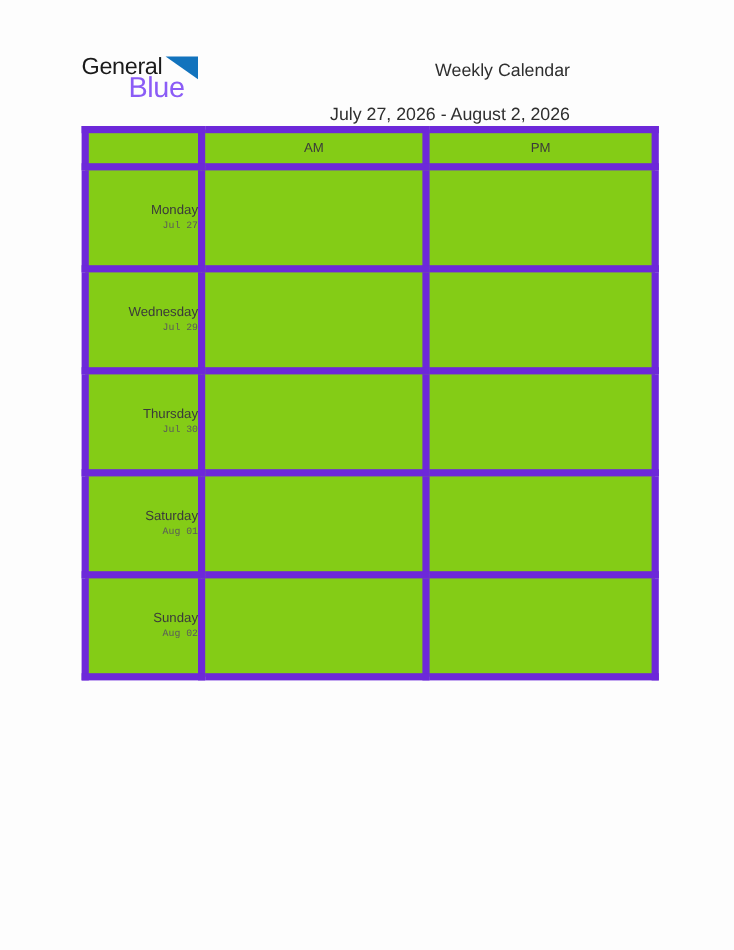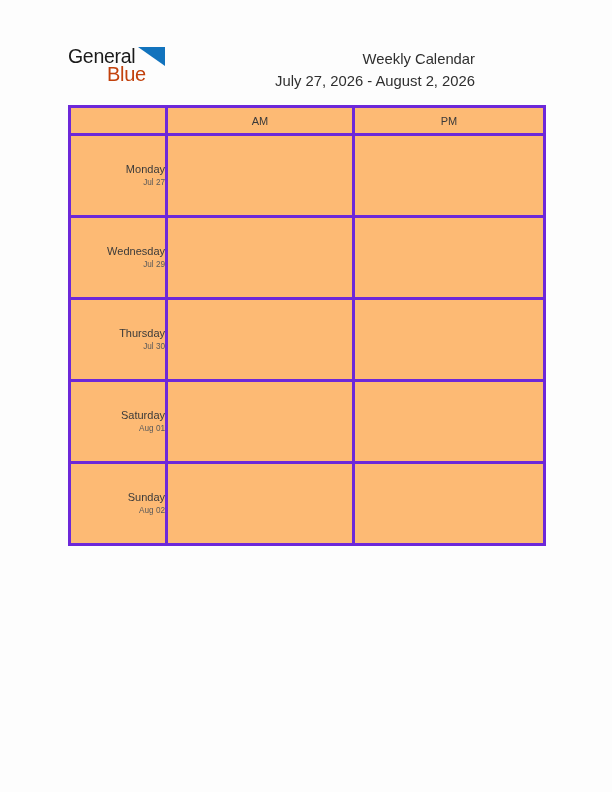--- a/index.html
+++ b/index.html
@@ -47,61 +47,61 @@
     top: 2px;
     width: 0;
     height: 0;
     border-top: 19px solid #1273bd;
     border-left: 27px solid transparent;
   }
   .logo-blue {
     position: absolute;
     left: 39px;
     top: 18px;
-    font-size: 20px;
+    font-size: 24px;
     letter-spacing: -0.3px;
-    color: #c2410c;
+    color: #8b5cf6;
     line-height: 22px;
     white-space: nowrap;
   }
 
   .title-block {
     position: absolute;
     right: 69px;
     top: 49px;
     text-align: right;
   }
   .cal-title {
     font-size: 14.8px;
     color: #2f2f2f;
     line-height: 20px;
     white-space: nowrap;
   }
   .cal-range {
     font-size: 14.8px;
     color: #2f2f2f;
     line-height: 20px;
-    margin-top: 2px;
+    margin-top: 17px;
     white-space: nowrap;
   }
 
   
   .cal-table {
     position: absolute;
     left: 68px;
     top: 105px;
     width: 475px;
     border-collapse: collapse;
     table-layout: fixed;
   }
   .cal-table td, .cal-table th {
-    border: 3px solid #6d28d9;
+    border: 6px solid #6d28d9;
     padding: 0;
     margin: 0;
-    background: #fdba74;
+    background: #84cc16;
   }
 
   col.col-day { width: 97px; }
   col.col-am  { width: 187px; }
   col.col-pm  { width: 191px; }
 
   .head-row th {
     height: 25px;
     font-weight: normal;
     font-size: 11px;
@@ -121,20 +121,21 @@
   .day-name {
     font-size: 11px;
     color: #3a3a3a;
     line-height: 14px;
   }
   .day-date {
     font-size: 8.2px;
     color: #5a5a5a;
     line-height: 12px;
     margin-top: 1px;
+    font-family: Liberation Mono, monospace;
   }
   .slot-cell { }
 </style>
 </head>
 <body>
 
 <div class="header">
 
   <div class="logo">
     <span class="logo-general">General</span>

